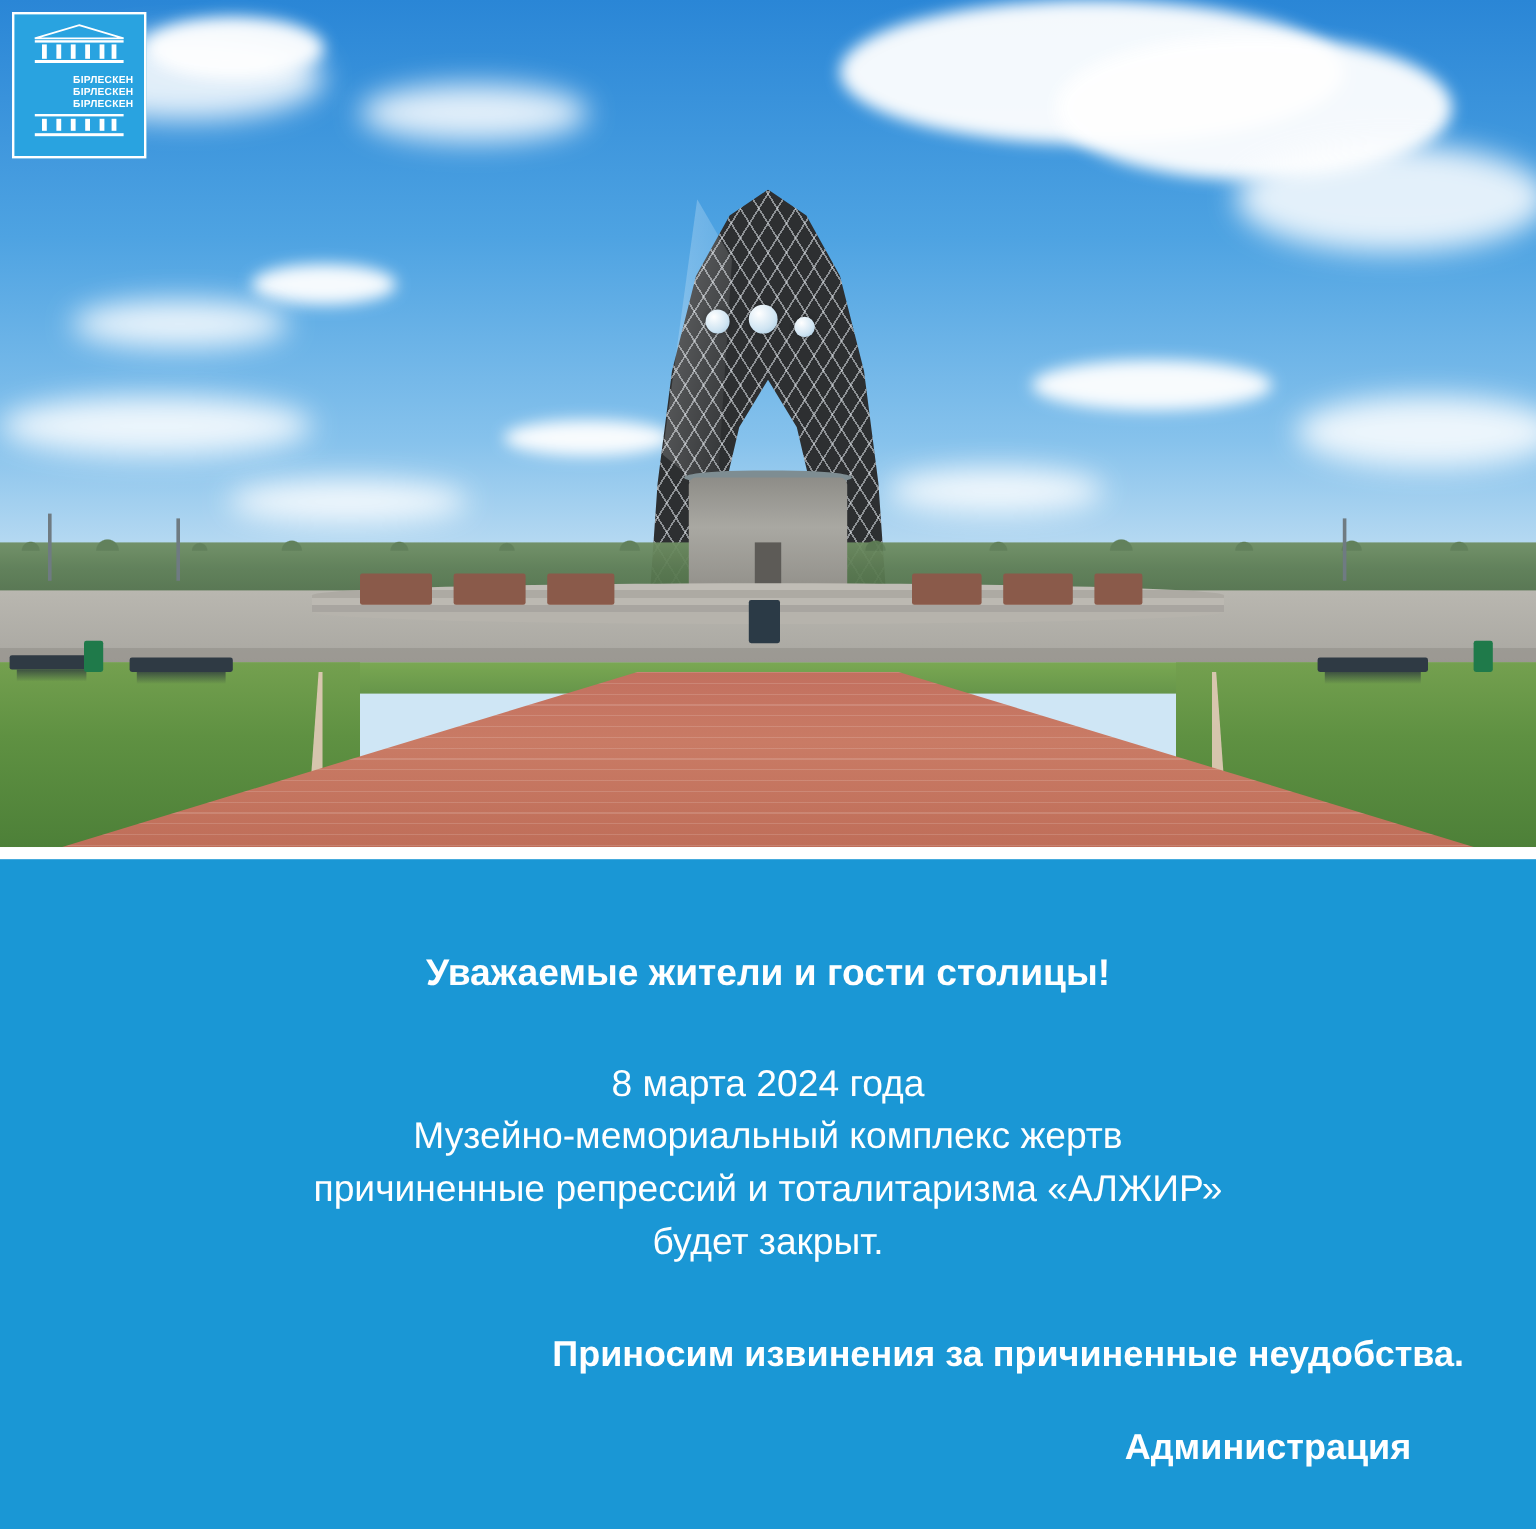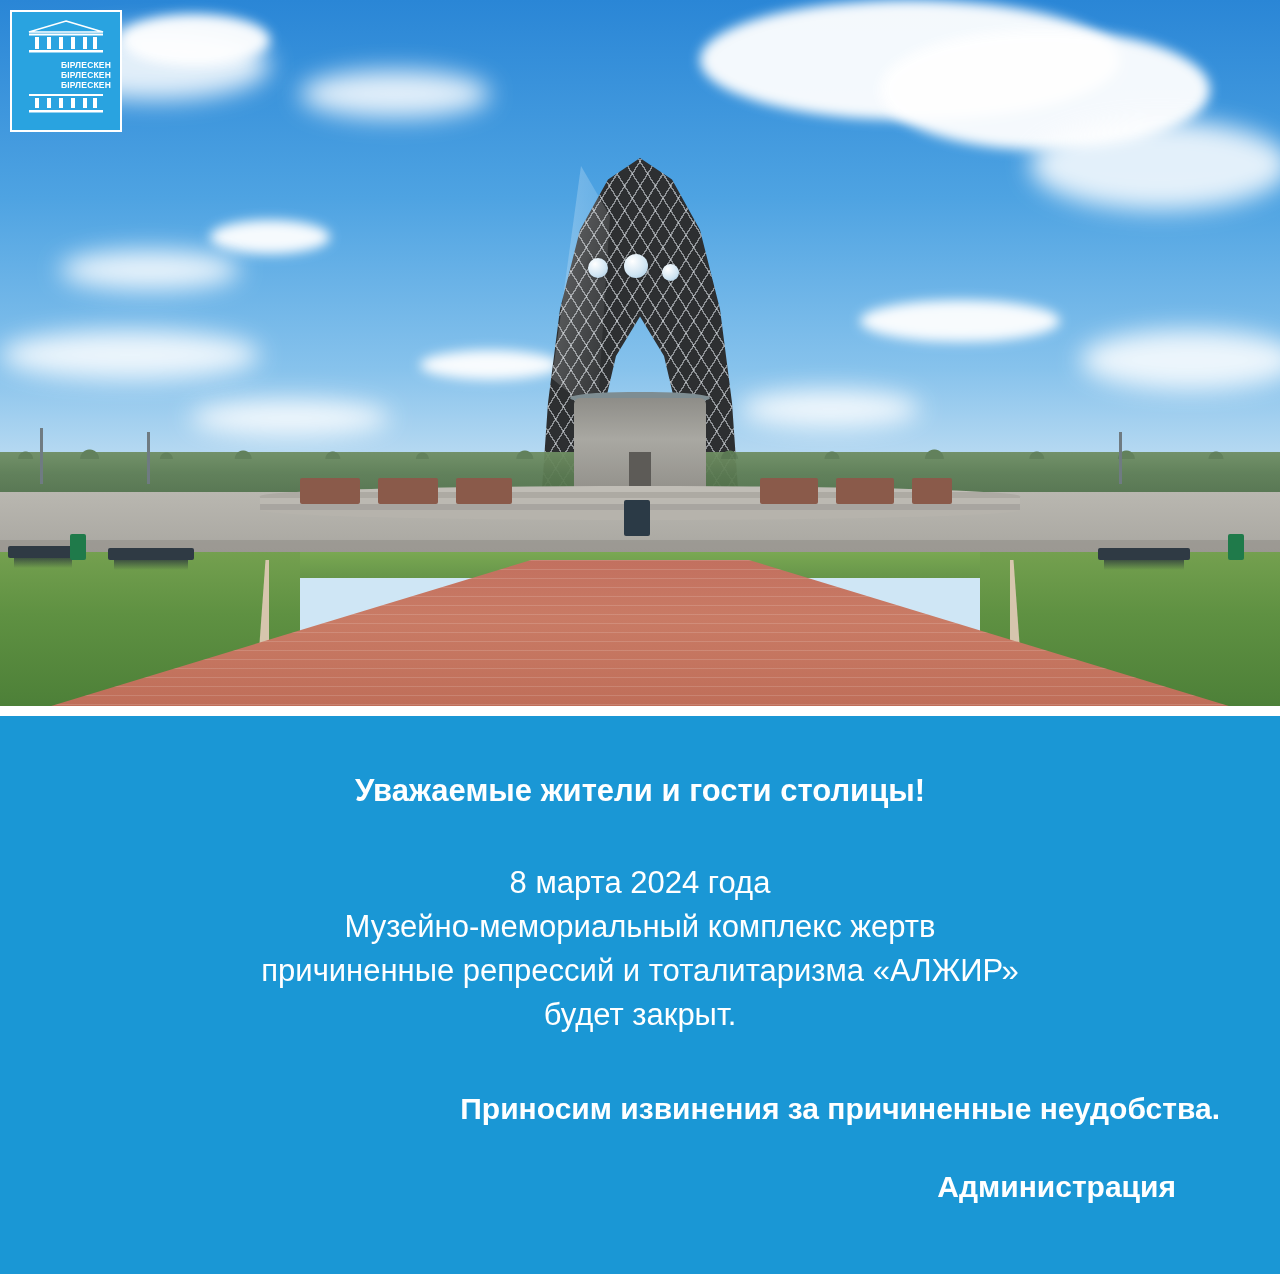--- a/index.html
+++ b/index.html
@@ -289,21 +289,21 @@
   .panel {
     position: absolute;
     left: 0;
     top: 716px;
     width: 1280px;
     height: 558px;
     background: #1a97d5;
     color: #ffffff;
   }
   .panel-inner {
-    padding: 56px 60px 0 60px;
+    padding: 76px 60px 0 60px;
     text-align: center;
   }
   .greeting {
     font-size: 31px;
     font-weight: bold;
     line-height: 1.2;
     margin: 0 0 52px 0;
   }
   .body-line {
     font-size: 31px;

